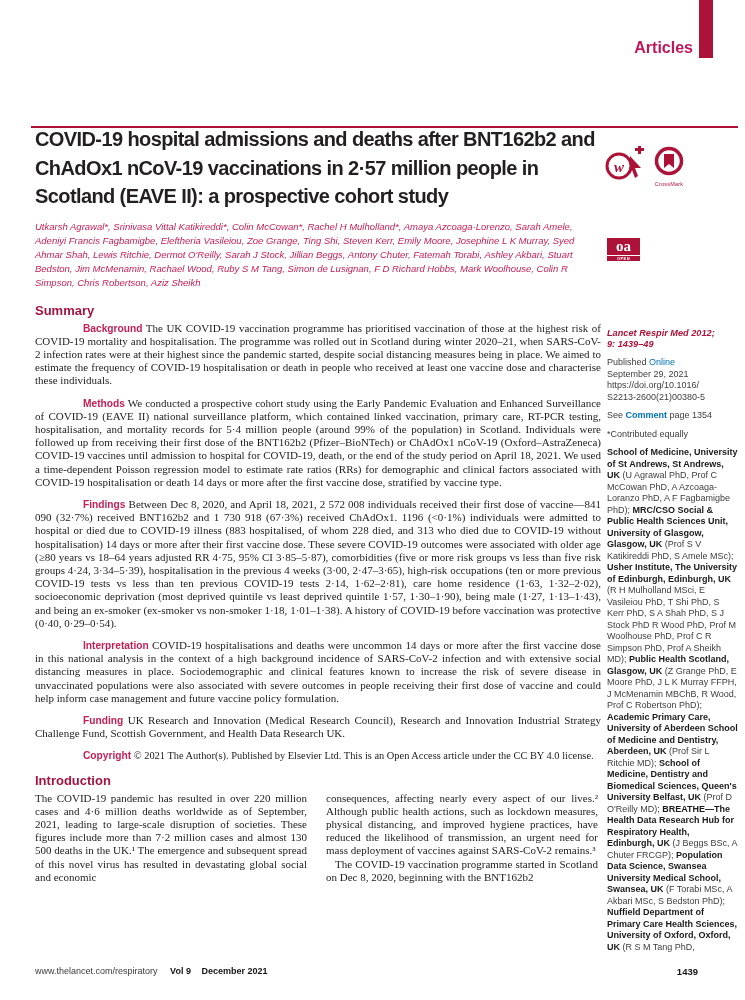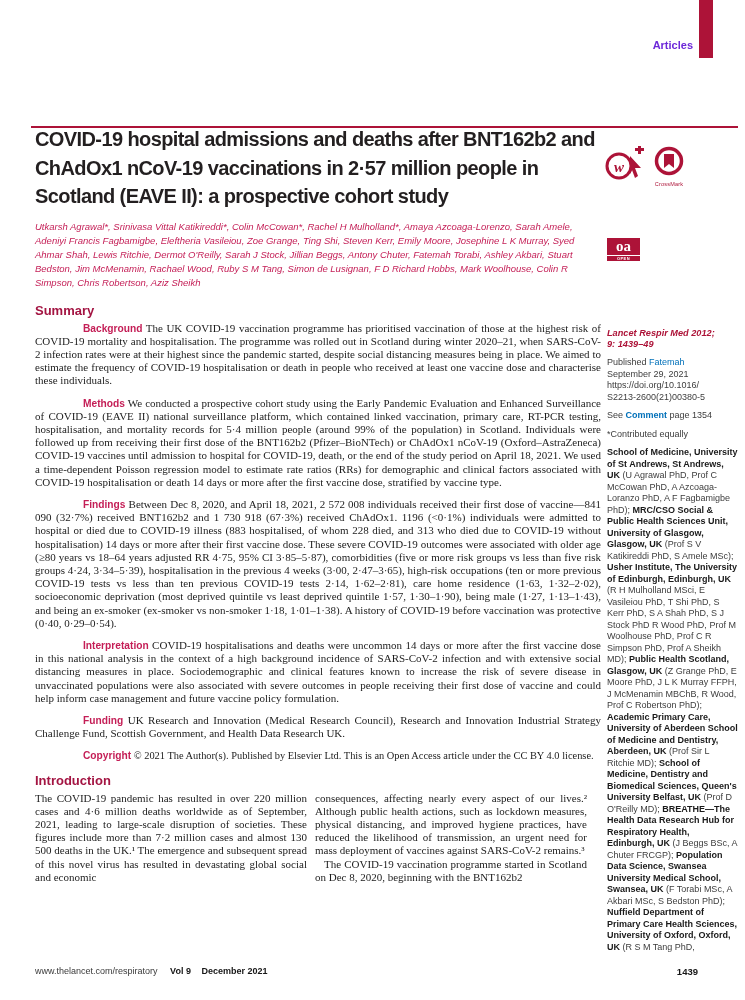--- a/index.html
+++ b/index.html
@@ -10,21 +10,21 @@
     --ink:#231f20;
     --side-ink:#3d3d3d;
   }
   html,body{margin:0;padding:0;background:#e9e9e9;}
   #page{
     position:relative;width:745px;height:1000px;margin:0 auto;background:#ffffff;
     font-family:"Liberation Sans",sans-serif;color:var(--ink);overflow:hidden;
   }
   
   .articles-bar{position:absolute;top:0;right:32px;width:14px;height:58px;background:var(--crimson);}
-  .articles-label{position:absolute;top:39px;right:52px;font-size:11px;font-weight:bold;color:#6d28d9;}
+  .articles-label{position:absolute;top:39px;right:52px;font-size:16px;font-weight:bold;color:#be185d;}
   .top-rule{position:absolute;top:126px;left:31px;width:707px;height:2px;background:var(--crimson);}
   
   .main{position:absolute;left:35px;top:125px;width:566px;}
   .title{
     margin:0;width:562px;font-size:20px;font-weight:bold;letter-spacing:-0.6px;
     line-height:28.5px;color:var(--ink);
   }
   .authors{
     margin:9px 0 0 0;width:560px;font-style:italic;font-size:9.5px;line-height:14px;color:var(--pink);
   }
@@ -33,21 +33,21 @@
   }
   .intro-heading{margin-top:10px;}
   .body-para,.body-serif{
     font-family:"Liberation Serif","DejaVu Serif",serif;font-size:11px;line-height:13.2px;
     text-align:justify;margin:0 0 9px 0;color:#1c1c1c;
   }
   .sec-label{
     font-family:"Liberation Sans",sans-serif;font-weight:bold;color:var(--pink);font-size:10.2px;padding-left:48px;
   }
   .one-line{white-space:nowrap;font-size:10.4px;}
-  .intro-cols{display:flex;gap:8px;}
+  .intro-cols{display:flex;gap:19px;}
   .intro-cols .col{width:272px;}
   .indent{text-indent:9px;}
   
   .icon-weblink{position:absolute;left:604px;top:146px;width:44px;height:38px;}
   .crossmark{position:absolute;left:650px;top:146px;width:38px;text-align:center;}
   .cm-label{font-size:5.5px;color:var(--crimson);margin-top:1px;letter-spacing:0.2px;}
   .oa-badge{position:absolute;left:607px;top:238px;width:33px;}
   .oa-box{height:17px;background:var(--crimson);color:#fff;font-weight:bold;font-size:15px;
     line-height:16px;text-align:center;font-family:"Liberation Serif",serif;}
   .oa-band{margin-top:1px;height:5px;background:var(--crimson);color:#fff;font-size:4px;
@@ -119,21 +119,21 @@
       </div>
     </div>
   </div>
 
   <aside class="sidebar">
     <p class="cite">
       <span>Lancet Respir Med 2012;</span><br>
       <span>9: 1439–49</span>
     </p>
     <p>
-      <span>Published </span><span class="link">Fatemah</span><br>
+      <span>Published </span><span class="link">Online</span><br>
       <span>September 29, 2021</span><br>
       <span class="doi"><span>https://doi.org/10.1016/</span><br><span>S2213-2600(21)00380-5</span></span>
     </p>
     <p>
       <span>See </span><span class="link bold">Comment</span><span> page 1354</span>
     </p>
     <p>*Contributed equally</p>
     <p class="affil"><b>School of Medicine, University of St Andrews, St Andrews, UK</b> (U Agrawal PhD, Prof C McCowan PhD, A Azcoaga-Loranzo PhD, A F Fagbamigbe PhD); <b>MRC/CSO Social &amp; Public Health Sciences Unit, University of Glasgow, Glasgow, UK</b> (Prof S V Katikireddi PhD, S Amele MSc); <b>Usher Institute, The University of Edinburgh, Edinburgh, UK</b> (R H Mulholland MSci, E Vasileiou PhD, T Shi PhD, S Kerr PhD, S A Shah PhD, S J Stock PhD R Wood PhD, Prof M Woolhouse PhD, Prof C R Simpson PhD, Prof A Sheikh MD); <b>Public Health Scotland, Glasgow, UK</b> (Z Grange PhD, E Moore PhD, J L K Murray FFPH, J McMenamin MBChB, R Wood, Prof C Robertson PhD); <b>Academic Primary Care, University of Aberdeen School of Medicine and Dentistry, Aberdeen, UK</b> (Prof Sir L Ritchie MD); <b>School of Medicine, Dentistry and Biomedical Sciences, Queen's University Belfast, UK</b> (Prof D O'Reilly MD); <b>BREATHE—The Health Data Research Hub for Respiratory Health, Edinburgh, UK</b> (J Beggs BSc, A Chuter FRCGP); <b>Population Data Science, Swansea University Medical School, Swansea, UK</b> (F Torabi MSc, A Akbari MSc, S Bedston PhD); <b>Nuffield Department of Primary Care Health Sciences, University of Oxford, Oxford, UK</b> (R S M Tang PhD,</p>
   </aside>
 

